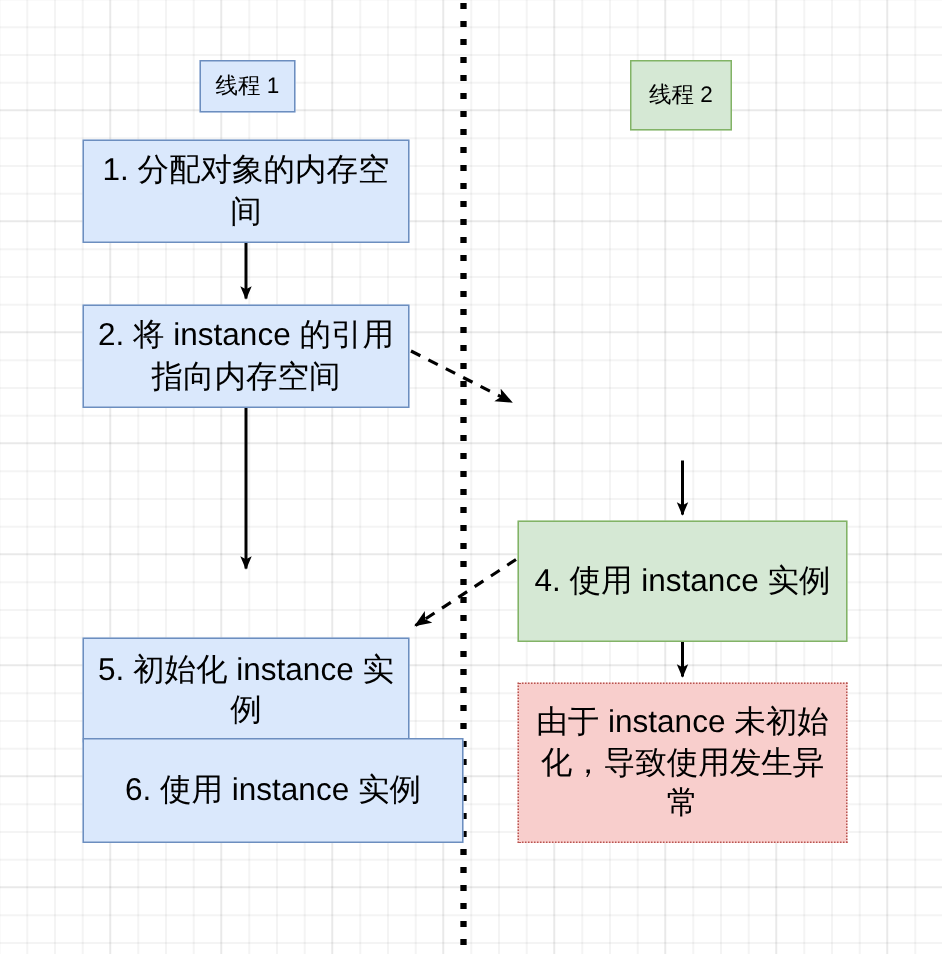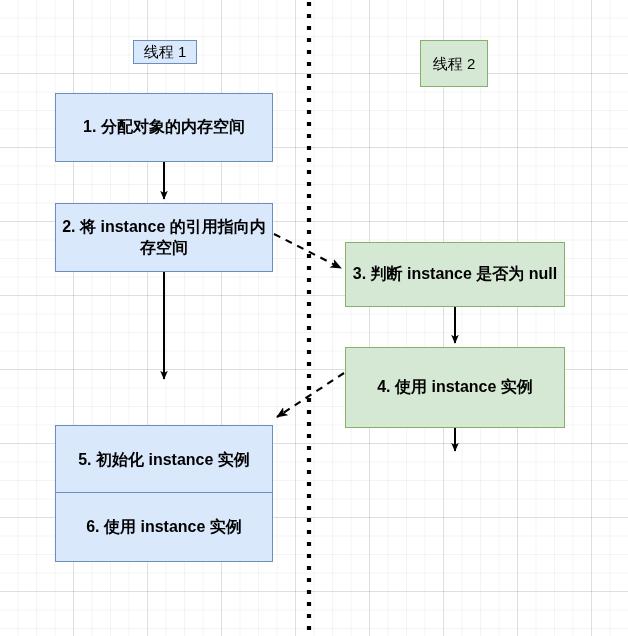--- a/index.html
+++ b/index.html
@@ -50,22 +50,21 @@
     border: 1px solid #82b366;
   }
   .red {
     background: #f8cecc;
     border: 1px dotted #b85450;
   }
   .thread-label {
     font-size: 15px;
   }
   .step {
-    font-size: 16px;
-    font-weight: bold;
+    font-size: 21px;
   }
   svg.overlay {
     position: absolute;
     left: 0;
     top: 0;
     width: 628px;
     height: 636px;
     pointer-events: none;
   }
 </style>
@@ -90,46 +89,46 @@
     <line x1="164" y1="272" x2="164" y2="379" stroke="#000000" stroke-width="2" marker-end="url(#ah)"></line>
     <line x1="164" y1="453" x2="164" y2="488" stroke="#000000" stroke-width="2" marker-end="url(#ah)"></line>
 
     <line x1="455" y1="307" x2="455" y2="343" stroke="#000000" stroke-width="2" marker-end="url(#ah)"></line>
     <line x1="455" y1="415" x2="455" y2="451" stroke="#000000" stroke-width="2" marker-end="url(#ah)"></line>
 
     <path d="M274,234 L341,268" fill="none" stroke="#000000" stroke-width="2.1" stroke-dasharray="7 6" marker-end="url(#ahd)"></path>
     <path d="M344,373 L277,417" fill="none" stroke="#000000" stroke-width="2.1" stroke-dasharray="7 6" marker-end="url(#ahd)"></path>
   </svg>
 
-  <div class="node blue thread-label" style="left:133px; top:40px; width:64px; height:24px;">
+  <div class="node blue thread-label" style="left:133px; top:40px; width:64px; height:35px;">
     <span class="node-label">线程 1</span>
   </div>
 
   <div class="node green thread-label" style="left:420px; top:40px; width:68px; height:47px;">
     <span class="node-label">线程 2</span>
   </div>
 
   <div class="node blue step" style="left:55px; top:93px; width:218px; height:69px;">
     <span class="node-label">1. 分配对象的内存空间</span>
   </div>
 
   <div class="node blue step" style="left:55px; top:203px; width:218px; height:69px;justify-content:flex-end;">
     <span class="node-label">2. 将 instance 的引用指向内存空间</span>
   </div>
 
   <div class="node blue step" style="left:55px; top:383px; width:218px; height:70px;margin-top:42px;">
     <span class="node-label">5. 初始化 instance 实例</span>
   </div>
 
-  <div class="node blue step" style="left:55px; top:492px; width:218px; height:70px;">
+  <div class="node blue step" style="left:55px; top:492px; width:254px; height:70px;">
     <span class="node-label">6. 使用 instance 实例</span>
   </div>
 
-  <div class="node green step" style="left:345px; top:242px; width:220px; height:65px;">
-    <span class="node-label">3. 判断 instance 是否为 null</span>
-  </div>
 
   <div class="node green step" style="left:345px; top:347px; width:220px; height:81px;">
     <span class="node-label">4. 使用 instance 实例</span>
   </div>
 
+  <div class="node red step" style="left:345px; top:455px; width:220px; height:107px;">
+    <span class="node-label">由于 instance 未初始化，导致使用发生异常</span>
+  </div>
 
 </div>
 
 </body></html>

